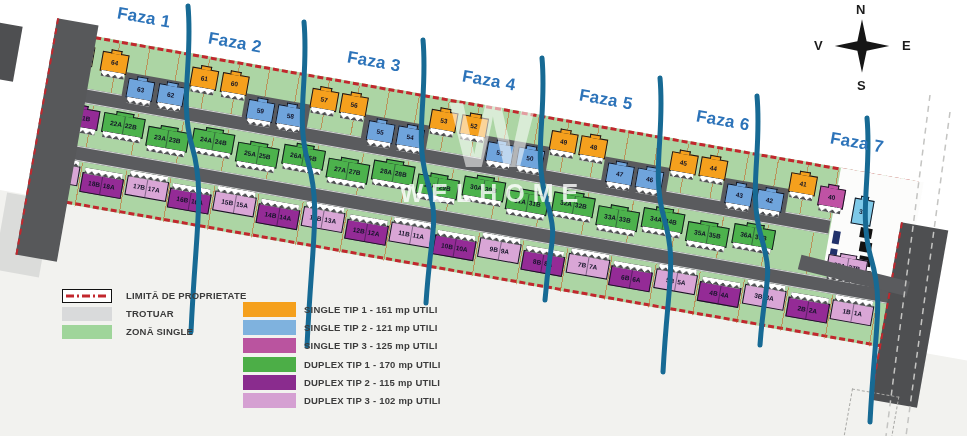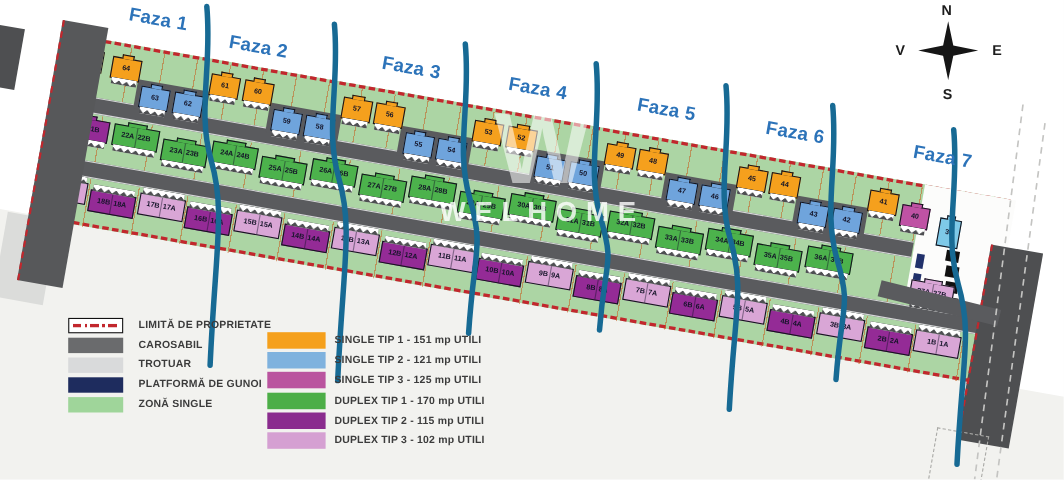--- a/index.html
+++ b/index.html
@@ -468,34 +468,26 @@
   <div id="legend">
     <div id="legend-left">
   <div class="lrow">
     <span class="lswatch boxed">
             <span class="dashdot"></span>
           </span>
     <span class="llabel">LIMITĂ DE PROPRIETATE</span>
   </div>
 
 
-  <div class="lrow">
-    <span class="lswatch" style="background: rgb(106, 107, 109);"></span>
-    <span class="llabel">CAROSABIL</span>
-  </div>
 
   <div class="lrow">
     <span class="lswatch" style="background: rgb(217, 218, 219);"></span>
     <span class="llabel">TROTUAR</span>
   </div>
 
-  <div class="lrow">
-    <span class="lswatch" style="background: rgb(30, 44, 94);"></span>
-    <span class="llabel">PLATFORMĂ DE GUNOI</span>
-  </div>
 
   <div class="lrow">
     <span class="lswatch" style="background: rgb(159, 213, 154);"></span>
     <span class="llabel">ZONĂ SINGLE</span>
   </div>
 </div>
     <div id="legend-right">
   <div class="lrow">
     <span class="lswatch" style="background: rgb(245, 160, 28);"></span>
     <span class="llabel">SINGLE TIP 1 - 151 mp UTILI</span>

